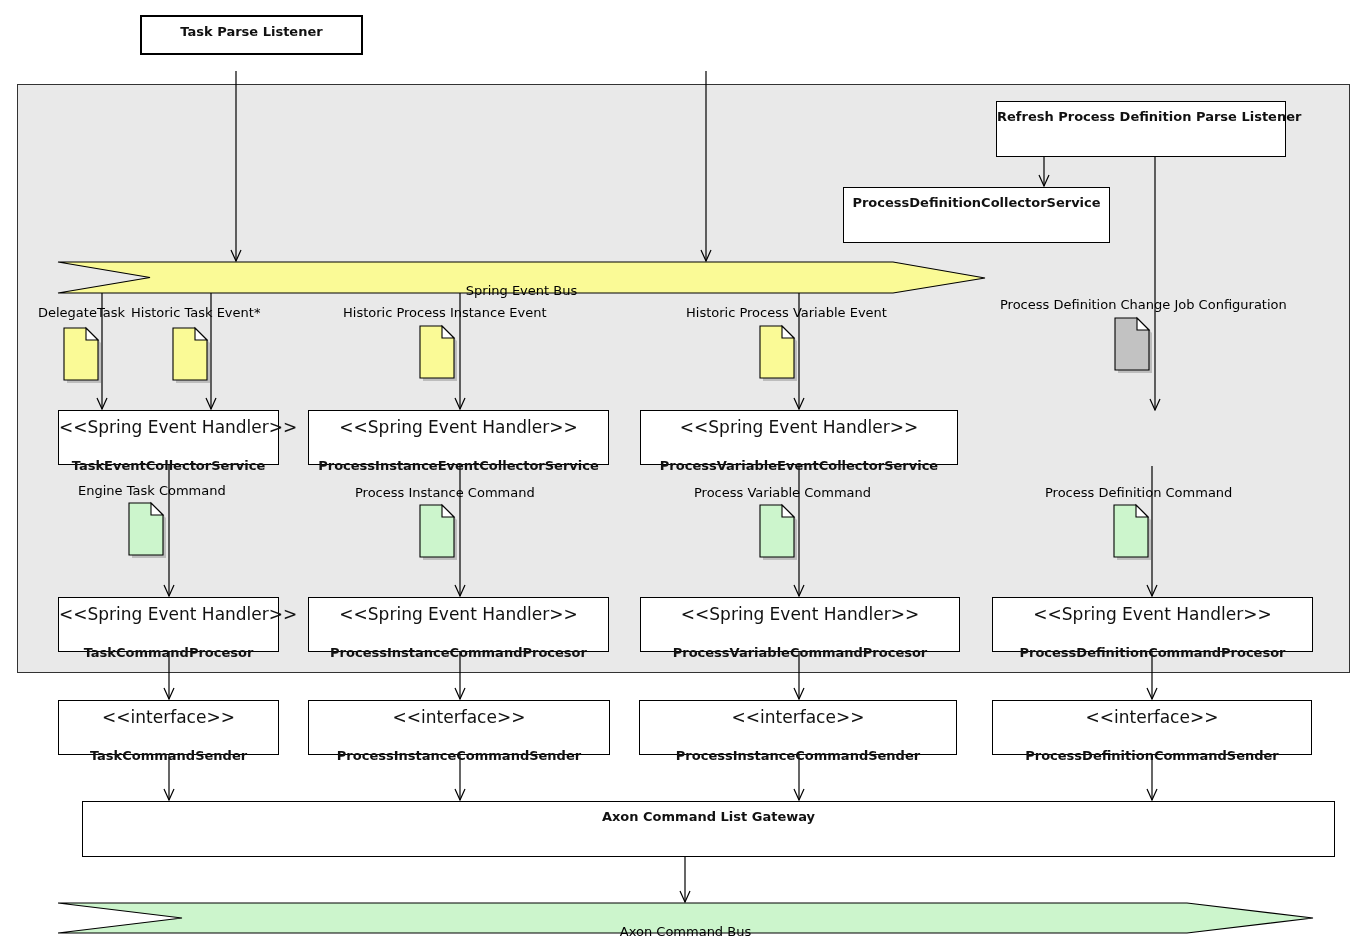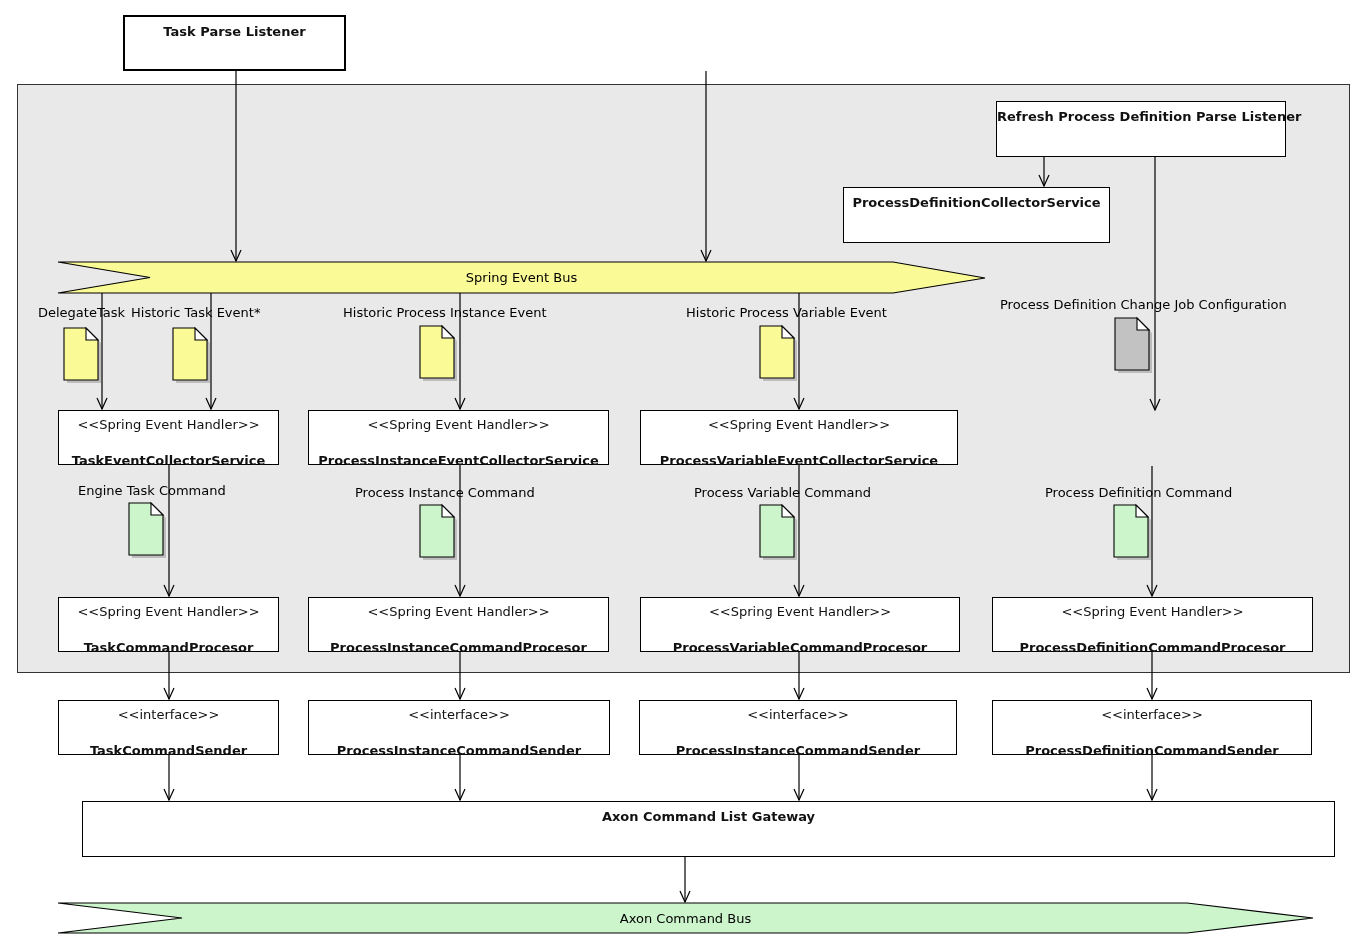--- a/index.html
+++ b/index.html
@@ -15,27 +15,27 @@
     position:absolute;left:17px;top:84px;width:1333px;height:589px;
     background:#E9E9E9;border:1.2px solid #333;box-sizing:border-box;
   }
   #wires{position:absolute;left:0;top:0;width:1363px;height:949px;pointer-events:none;}
   .node{
     position:absolute;background:#ffffff;border:1.3px solid #000;
     box-sizing:border-box;text-align:center;white-space:nowrap;
   }
   .node.thick{border-width:2px;}
   .node .title{font-weight:bold;font-size:13px;margin-top:7px;}
-  .node .stereo{font-weight:normal;font-size:13px;margin-top:6px;}
+  .node .stereo{font-weight:normal;font-size:17px;margin-top:6px;}
   .node .stereo + .title{margin-top:21px;}
   .flow-label{
     position:absolute;font-size:13px;white-space:nowrap;color:#000;
   }
   .bus-label{
-    position:absolute;font-size:13px;text-align:center;white-space:nowrap;color:#000;
+    position:absolute;font-size:13px;text-align:center;white-space:nowrap;color:#000;margin-top:13px;
   }
 </style>
 </head>
 <body>
 
 <div id="stage">
 
   <div id="system-container"></div>
 
   <svg id="wires" viewBox="0 0 1363 949">
@@ -112,21 +112,21 @@
       <path d="M0,0 H22 L34,12 V52 H0 Z" stroke="#000" stroke-width="1.1" fill="#CCF5CC"></path>
       <path d="M22,0 V12 H34 Z" fill="#fff" stroke="#000" stroke-width="1.1"></path>
     </g>
     <g transform="translate(1114,505)">
       <path d="M0,0 H22 L34,12 V52 H0 Z" transform="translate(3,3)" fill="#999" opacity="0.55"></path>
       <path d="M0,0 H22 L34,12 V52 H0 Z" stroke="#000" stroke-width="1.1" fill="#CCF5CC"></path>
       <path d="M22,0 V12 H34 Z" fill="#fff" stroke="#000" stroke-width="1.1"></path>
     </g>
   </svg>
 
-  <div class="node thick" style="left:123px;top:15px;width:223px;height:56px;">
+  <div class="node thick" style="left:140px;top:15px;width:223px;height:40px;">
     <div class="title">Task Parse Listener</div>
   </div>
 
   <div class="node" style="left:996px;top:101px;width:290px;height:56px;">
     <div class="title">Refresh Process Definition Parse Listener</div>
   </div>
   <div class="node" style="left:843px;top:187px;width:267px;height:56px;">
     <div class="title">ProcessDefinitionCollectorService</div>
   </div>
 

